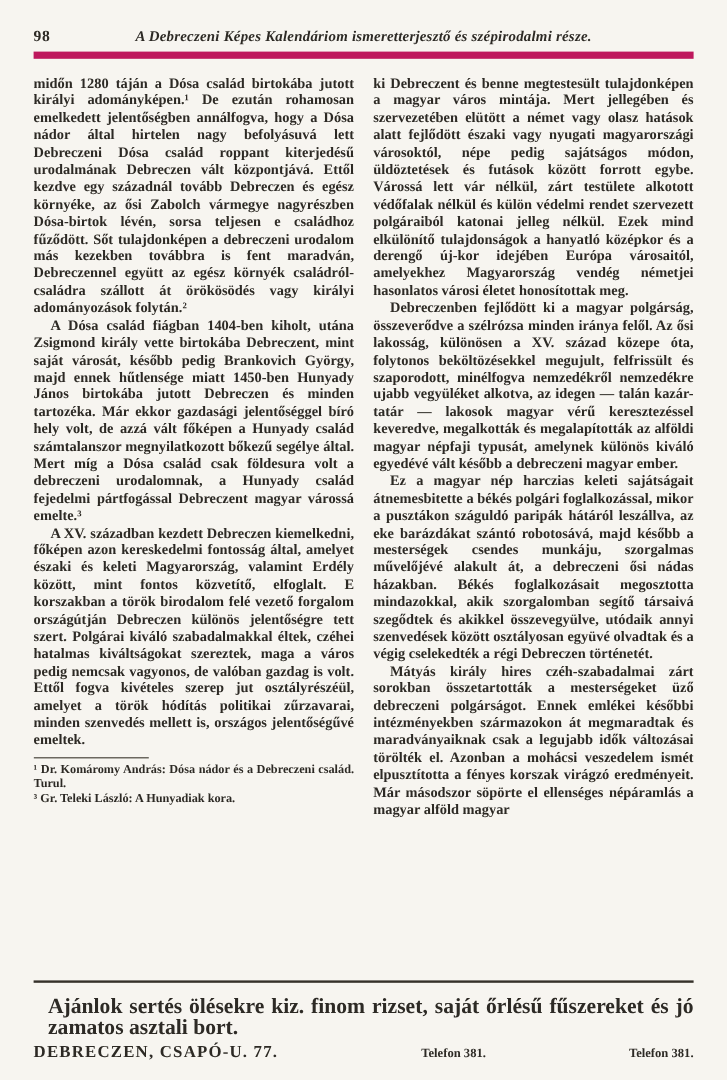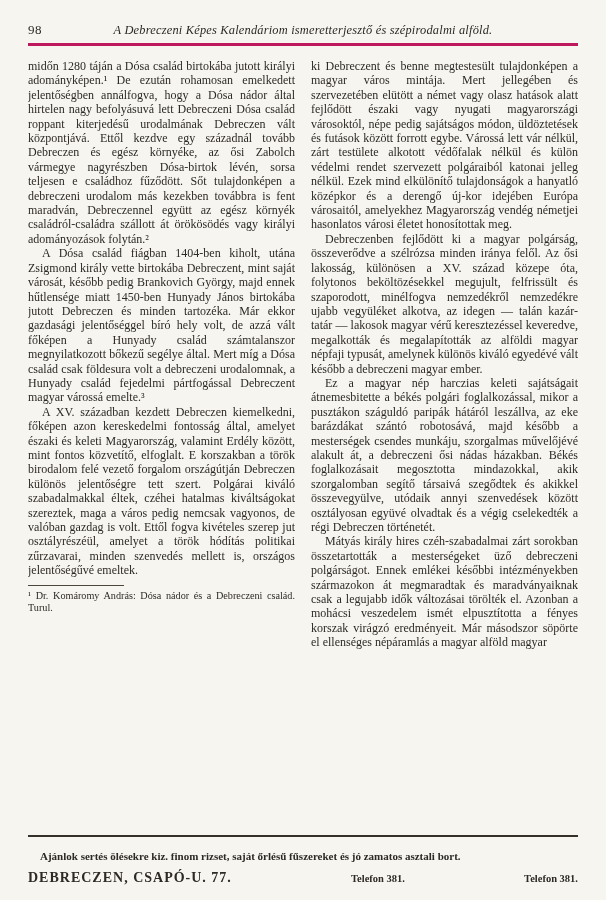--- a/index.html
+++ b/index.html
@@ -7,77 +7,79 @@
   body { font-family:"Liberation Serif", serif; }
   .page {
     width:606px; height:900px; margin:0 auto;
     background:#f7f5f0; color:#2d2a25;
     padding:22px 28px 12px 28px;
     display:flex; flex-direction:column;
     overflow:hidden;
   }
   .page-header {
     display:flex; align-items:baseline;
-    border-bottom:3px solid #be185d;
+    border-bottom:6px solid #be185d;
     padding-bottom:5px;
+    font-weight:bold;
   }
   .page-number { font-size:13px; width:58px; letter-spacing:.5px; }
   .page-title {
     flex:1; text-align:center; font-style:italic;
     font-size:12.4px; margin-right:58px; letter-spacing:.2px;
   }
   .columns { flex:1; display:flex; gap:16px; margin-top:13px; overflow:hidden; }
-  .col { width:268px; font-size:12px; line-height:14.4px; }
+  .col { width:268px; font-size:12px; line-height:14.4px;font-weight:bold; }
   .col p { text-align:justify; }
   .col p.indent { text-indent:14px; }
   .footnote-rule { width:96px; border-top:1px solid #4a463e; margin:7px 0 4px 0; }
   .footnotes { font-size:10.2px; line-height:12.2px; }
   .footnotes p { text-align:justify; }
   .ad-section {
     border-top:2px solid #35312a;
     margin-top:9px; padding-top:9px;
   }
   .ad-top { display:flex; align-items:flex-start; }
   .ad-left { width:236px; text-align:center; }
   .ad-name {
     font-size:30px; font-weight:bold; letter-spacing:2px;
     white-space:nowrap; line-height:30px;
   }
   .ad-subtitle { font-size:8.6px; letter-spacing:4.5px; margin-top:3px; font-weight:bold; }
   .ad-right {
     flex:1; padding-left:12px; padding-top:2px;
-    font-weight:bold; font-size:11px; line-height:17.5px;
+    font-weight:bold; font-size:18px; line-height:17.5px;
     text-align:justify;
   }
   .ad-bottom {
     display:flex; justify-content:space-between; align-items:baseline;
     margin-top:5px; padding-bottom:2px;
   }
   .ad-address { font-weight:bold; font-size:14px; letter-spacing:1px; }
   .ad-phone { font-size:10.5px; font-weight:bold;font-family:Liberation Serif, serif; }
 </style>
 </head>
 <body>
 
 <div class="page">
 
   <div class="page-header">
     <span class="page-number">98</span>
-    <span class="page-title">A Debreczeni Képes Kalendáriom ismeretterjesztő és szépirodalmi alföld.</span>
+    <span class="page-title">A Debreczeni Képes Kalendáriom ismeretterjesztő és szépirodalmi része.</span>
   </div>
 
   <div class="columns">
 
     <div class="col">
       <p>midőn 1280 táján a Dósa család birtokába jutott királyi adományképen.¹ De ezután rohamosan emelkedett jelentőségben annálfogva, hogy a Dósa nádor által hirtelen nagy befolyásuvá lett Debreczeni Dósa család roppant kiterjedésű urodalmának Debreczen vált központjává. Ettől kezdve egy századnál tovább Debreczen és egész környéke, az ősi Zabolch vármegye nagyrészben Dósa-birtok lévén, sorsa teljesen e családhoz fűződött. Sőt tulajdonképen a debreczeni urodalom más kezekben továbbra is fent maradván, Debreczennel együtt az egész környék családról-családra szállott át örökösödés vagy királyi adományozások folytán.²</p>
       <p class="indent">A Dósa család fiágban 1404-ben kiholt, utána Zsigmond király vette birtokába Debreczent, mint saját városát, később pedig Brankovich György, majd ennek hűtlensége miatt 1450-ben Hunyady János birtokába jutott Debreczen és minden tartozéka. Már ekkor gazdasági jelentőséggel bíró hely volt, de azzá vált főképen a Hunyady család számtalanszor megnyilatkozott bőkezű segélye által. Mert míg a Dósa család csak földesura volt a debreczeni urodalomnak, a Hunyady család fejedelmi pártfogással Debreczent magyar várossá emelte.³</p>
       <p class="indent">A XV. században kezdett Debreczen kiemelkedni, főképen azon kereskedelmi fontosság által, amelyet északi és keleti Magyarország, valamint Erdély között, mint fontos közvetítő, elfoglalt. E korszakban a török birodalom felé vezető forgalom országútján Debreczen különös jelentőségre tett szert. Polgárai kiváló szabadalmakkal éltek, czéhei hatalmas kiváltságokat szereztek, maga a város pedig nemcsak vagyonos, de valóban gazdag is volt. Ettől fogva kivételes szerep jut osztályrészéül, amelyet a török hódítás politikai zűrzavarai, minden szenvedés mellett is, országos jelentőségűvé emeltek.</p>
       <div class="footnote-rule"></div>
       <div class="footnotes">
         <p>¹ Dr. Komáromy András: Dósa nádor és a Debreczeni család. Turul.</p>
+        <p>³ Gr. Teleki László: A Hunyadiak kora.</p>
       </div>
     </div>
 
     <div class="col">
       <p>ki Debreczent és benne megtestesült tulajdonképen a magyar város mintája. Mert jellegében és szervezetében elütött a német vagy olasz hatások alatt fejlődött északi vagy nyugati magyarországi városoktól, népe pedig sajátságos módon, üldöztetések és futások között forrott egybe. Várossá lett vár nélkül, zárt testülete alkotott védőfalak nélkül és külön védelmi rendet szervezett polgáraiból katonai jelleg nélkül. Ezek mind elkülönítő tulajdonságok a hanyatló középkor és a derengő új-kor idejében Európa városaitól, amelyekhez Magyarország vendég németjei hasonlatos városi életet honosítottak meg.</p>
       <p class="indent">Debreczenben fejlődött ki a magyar polgárság, összeverődve a szélrózsa minden iránya felől. Az ősi lakosság, különösen a XV. század közepe óta, folytonos beköltözésekkel megujult, felfrissült és szaporodott, minélfogva nemzedékről nemzedékre ujabb vegyüléket alkotva, az idegen — talán kazár-tatár — lakosok magyar vérű keresztezéssel keveredve, megalkották és megalapították az alföldi magyar népfaji typusát, amelynek különös kiváló egyedévé vált később a debreczeni magyar ember.</p>
       <p class="indent">Ez a magyar nép harczias keleti sajátságait átnemesbitette a békés polgári foglalkozással, mikor a pusztákon száguldó paripák hátáról leszállva, az eke barázdákat szántó robotosává, majd később a mesterségek csendes munkáju, szorgalmas művelőjévé alakult át, a debreczeni ősi nádas házakban. Békés foglalkozásait megosztotta mindazokkal, akik szorgalomban segítő társaivá szegődtek és akikkel összevegyülve, utódaik annyi szenvedések között osztályosan együvé olvadtak és a végig cselekedték a régi Debreczen történetét.</p>
       <p class="indent">Mátyás király hires czéh-szabadalmai zárt sorokban összetartották a mesterségeket üző debreczeni polgárságot. Ennek emlékei későbbi intézményekben származokon át megmaradtak és maradványaiknak csak a legujabb idők változásai törölték el. Azonban a mohácsi veszedelem ismét elpusztította a fényes korszak virágzó eredményeit. Már másodszor söpörte el ellenséges népáramlás a magyar alföld magyar</p>
     </div>
 

